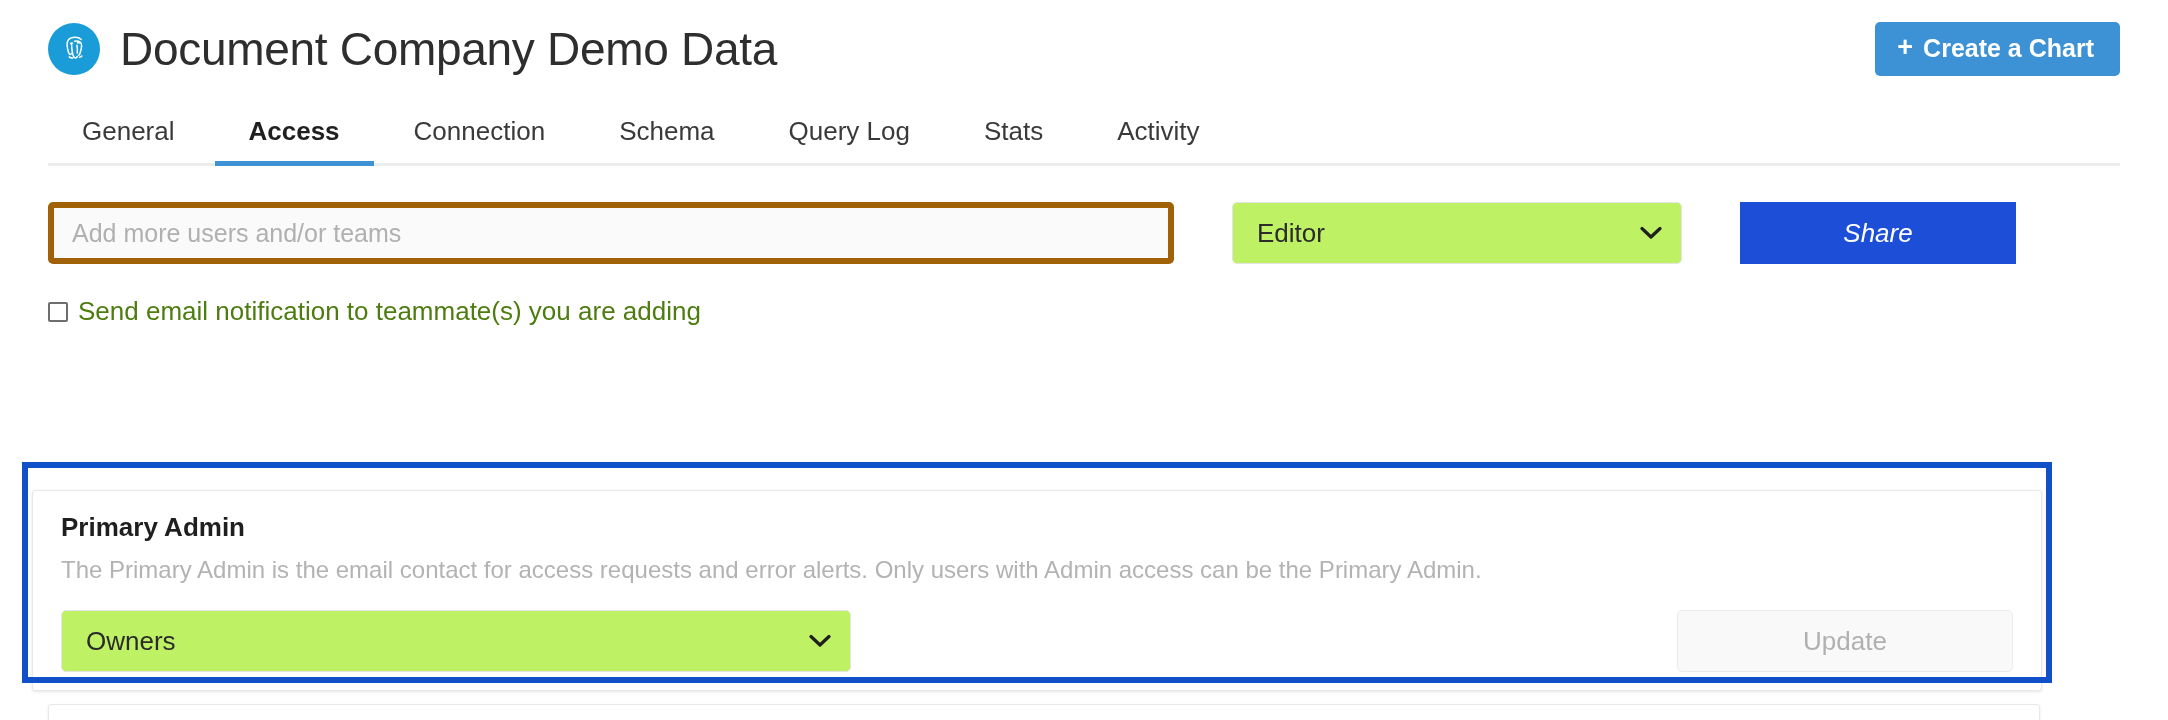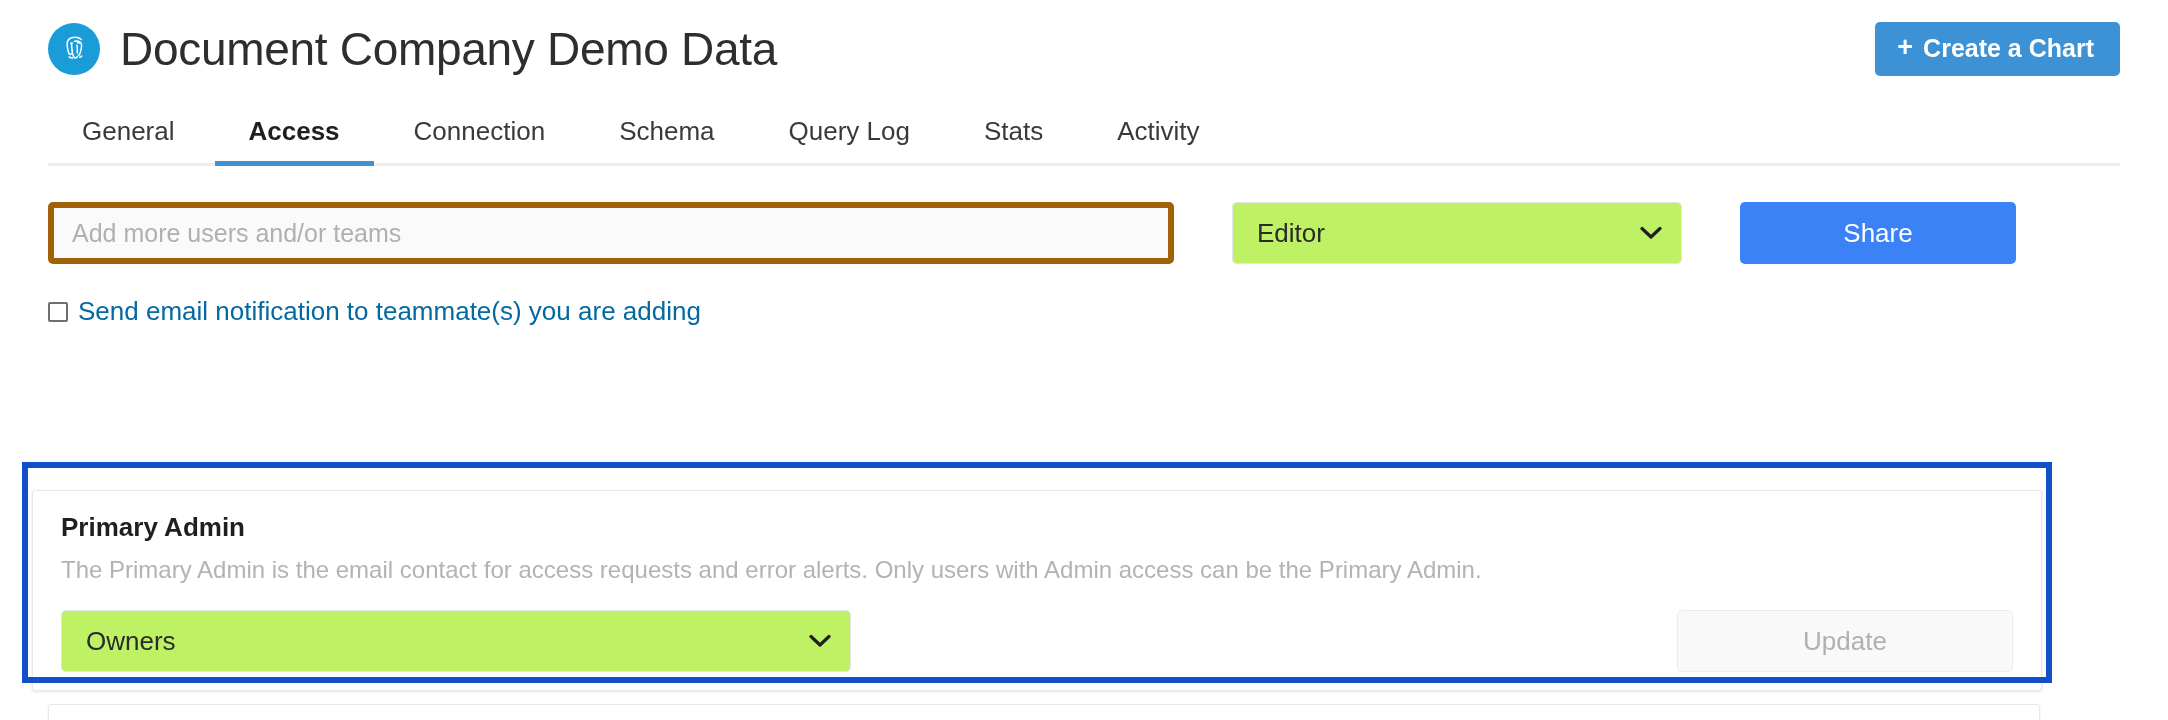--- a/index.html
+++ b/index.html
@@ -162,27 +162,28 @@
     right: 20px;
     top: 50%;
     transform: translateY(-50%);
     pointer-events: none;
     line-height: 0;
   }
   .btn-share {
     margin-left: 58px;
     flex: 0 0 276px;
     height: 62px;
-    background: #3b82f6;
+    background: #1d4ed8;
     color: #fff;
     border: none;
-    border-radius: 5px;
-    font-size: 26px;
-    font-family: "Liberation Sans", sans-serif;
-    cursor: pointer;
+    border-radius: 0;
+    font-size: 26px;
+    font-family: "Liberation Sans", sans-serif;
+    cursor: pointer;
+    font-style: italic;
   }
 
   
   .notify-row {
     display: flex;
     align-items: center;
     margin-top: 32px;
     gap: 10px;
   }
   .notify-box {
@@ -190,21 +191,21 @@
     height: 20px;
     border: 2px solid #6e6e6e;
     border-radius: 2px;
     background: #fff;
     box-sizing: border-box;
     cursor: pointer;
     flex: 0 0 auto;
   }
   .notify-label {
     font-size: 26px;
-    color: #0369a1;
+    color: #4d7c0f;
     cursor: pointer;
     white-space: nowrap;
   }
 
   
   .highlight-frame {
     position: absolute;
     left: 22px;
     top: 462px;
     width: 2030px;

